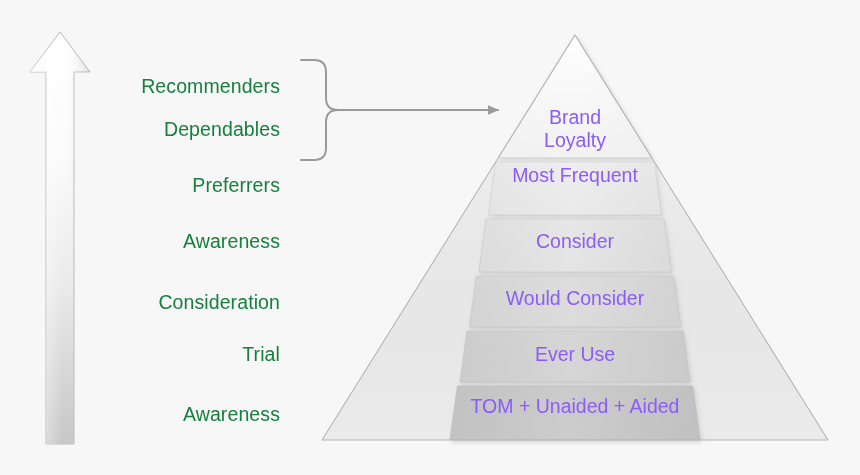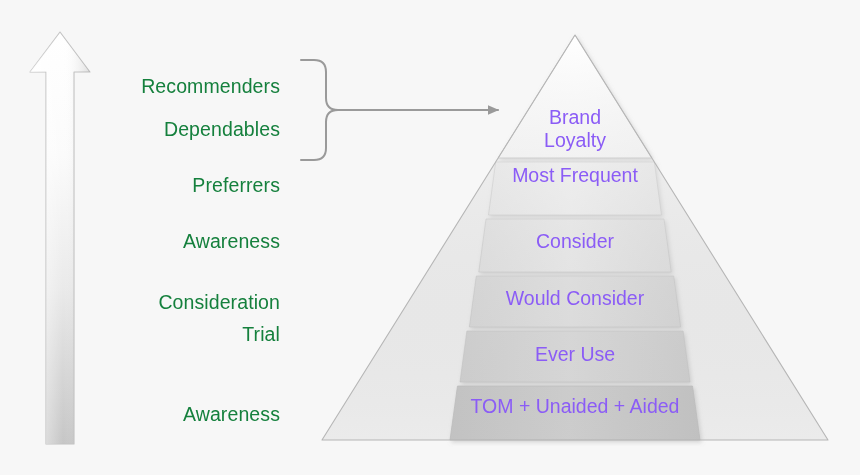--- a/index.html
+++ b/index.html
@@ -103,21 +103,21 @@
   </div>
   <div class="stage-label" style="top:176px;">
     <span>Preferrers</span>
   </div>
   <div class="stage-label" style="top:232px;">
     <span>Awareness</span>
   </div>
   <div class="stage-label" style="top:293px;">
     <span>Consideration</span>
   </div>
-  <div class="stage-label" style="top:325px;">
+  <div class="stage-label" style="top:345px;">
     <span>Trial</span>
   </div>
   <div class="stage-label" style="top:399px;margin-top:6px;">
     <span>Awareness</span>
   </div>
 
   <svg id="brace-connector" viewBox="0 0 220 120">
     <g fill="none" stroke="#9a9a9a" stroke-width="2" stroke-linecap="round">
 
       <path d="M5 10 H18 Q30 10 30 22 L30 48 Q30 60 42 60"></path>

